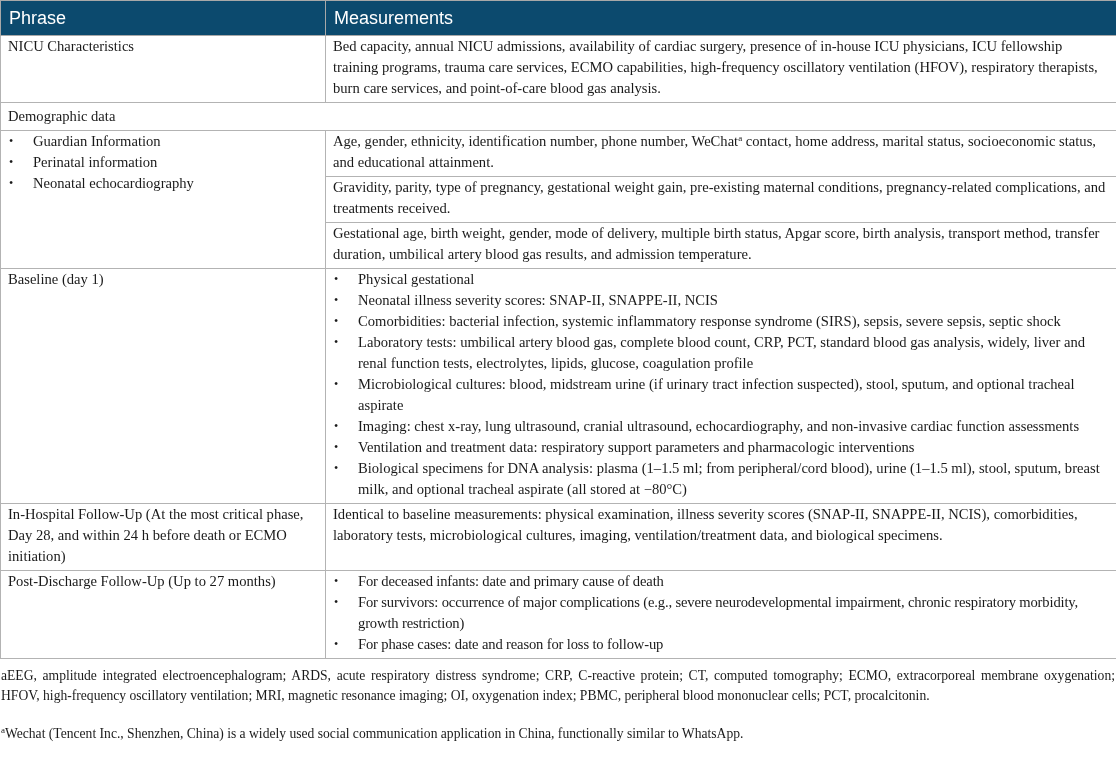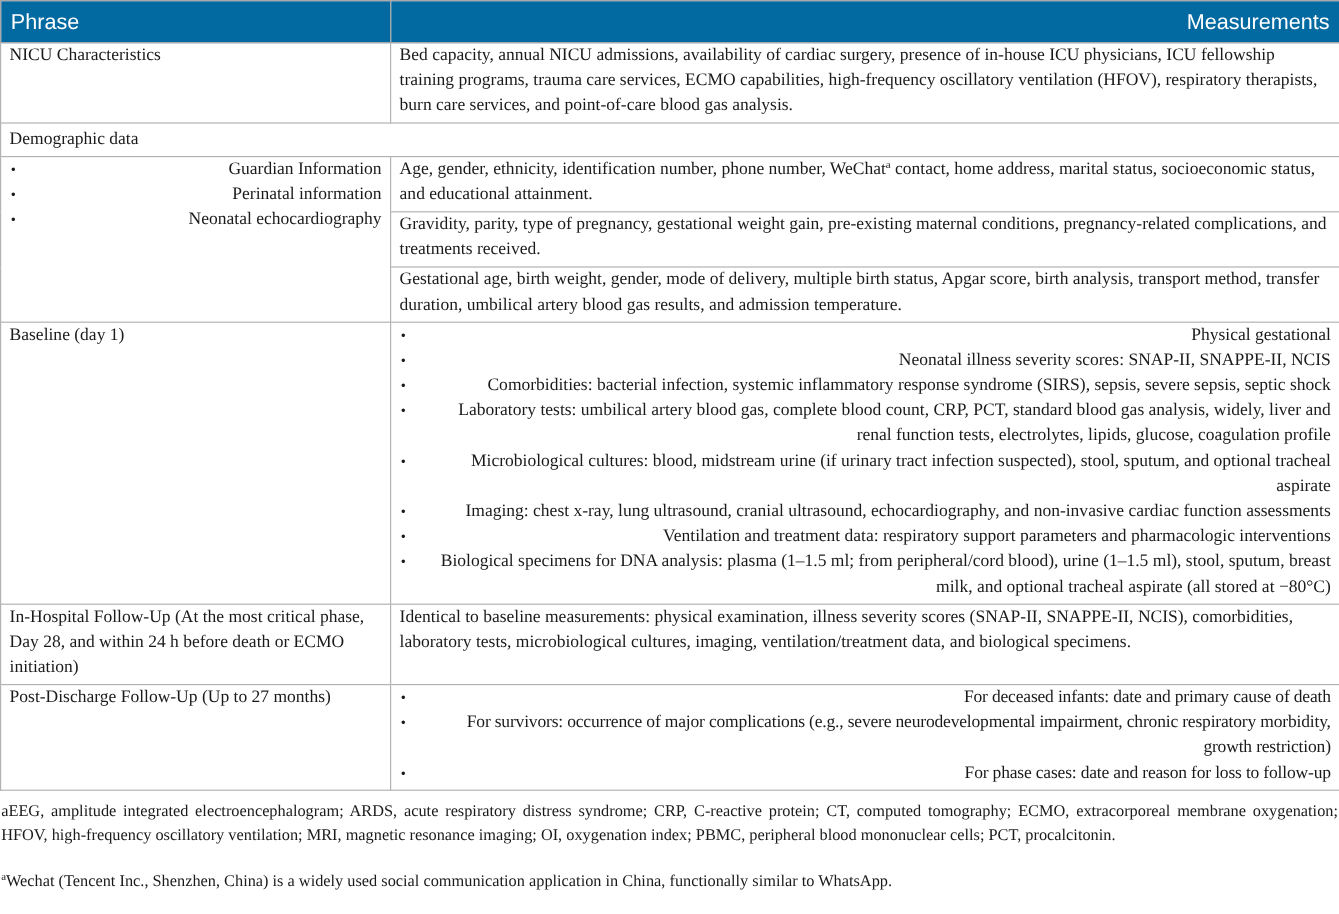--- a/index.html
+++ b/index.html
@@ -17,43 +17,42 @@
   table.main {
     border-collapse: collapse;
     width: 1116px;
     table-layout: fixed;
     font-size: 14.6px;
     line-height: 21px;
   }
   table.main col.c1 { width: 325px; }
   table.main col.c2 { width: 791px; }
   table.main th {
-    background: #0369a1;
+    background: #0c4a6e;
     color: #ffffff;
     font-family: "Liberation Sans", "DejaVu Sans", sans-serif;
     font-weight: normal;
     font-size: 18px;
     height: 34px;
     padding: 0 8px;
     border: 1.5px solid #a8a8a8;
     vertical-align: middle;
   }
   table.main th.left { text-align: left; }
-  table.main th.center { text-align: right; margin-top: 28px; }
+  table.main th.center { text-align: left; margin-top: 28px; }
   table.main td {
     border: 1.5px solid #b3b3b3;
     padding: 0 7px 3px 7px;
     vertical-align: top;
   }
   table.main td.full { padding: 3px 7px; }
   ul.bul {
     list-style: none;
     margin: 0;
     padding: 0;
-    text-align: right;
   }
   ul.bul li {
     position: relative;
     padding-left: 25px;
   }
   ul.bul li::before {
     content: "\2022";
     position: absolute;
     left: 1px;
     top: 0;

